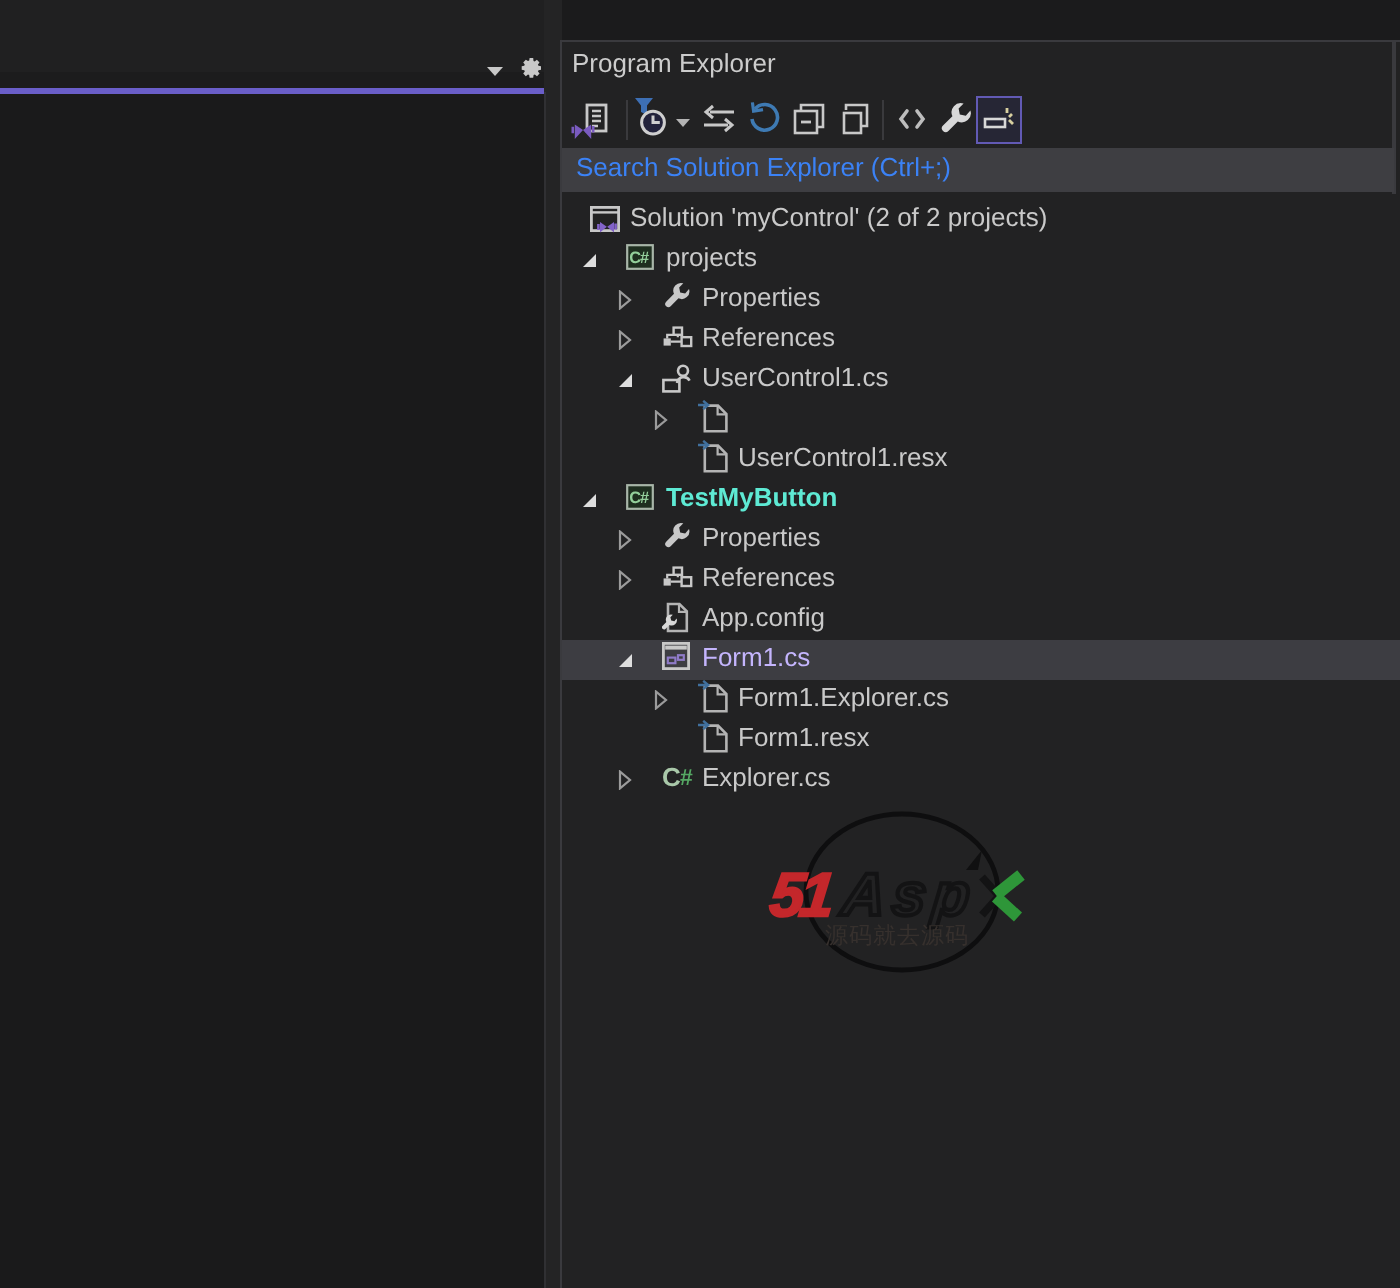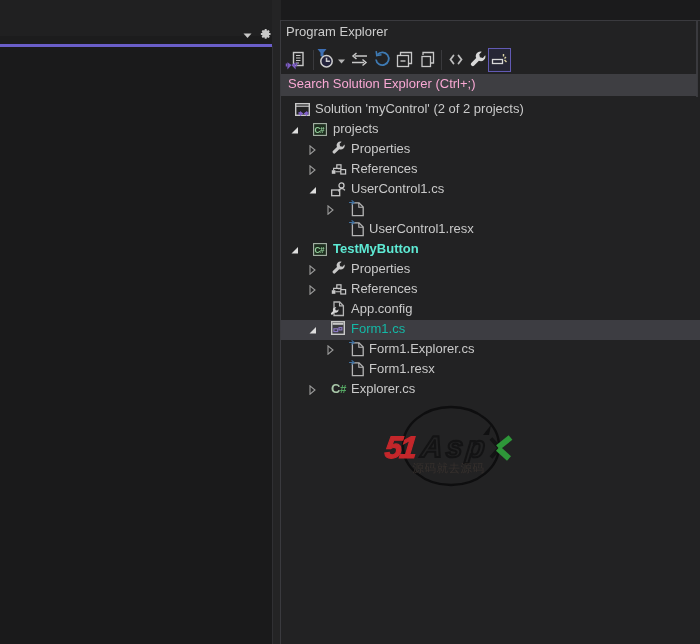--- a/index.html
+++ b/index.html
@@ -8,21 +8,21 @@
   #leftpane{left:0;top:0;width:272px;height:644px;background:#1a1a1b;}
   #lefttop{left:0;top:0;width:272px;height:44px;background:#202021;}
   #purpleline{left:0;top:44px;width:272px;height:3px;background:#6a5ec9;}
   #gutter{left:272px;top:0;width:9px;height:644px;background:#242425;}
   #gutline{left:272px;top:46px;width:1px;height:598px;background:#303033;}
   #panel{left:281px;top:21px;width:419px;height:623px;background:#222223;}
   #paneltop{left:280px;top:20px;width:420px;height:1px;background:#3a3a3e;}
   #panelleft{left:280px;top:20px;width:1px;height:624px;background:#3a3a3e;}
   #title{left:286px;top:24px;color:#cccccc;font-size:13px;}
   #searchbar{left:281px;top:74px;width:416px;height:22px;background:#3e3e42;}
-  #searchtext{left:288px;top:76px;color:#f9a8d4;font-size:13px;}
+  #searchtext{left:288px;top:76px;color:#3b82f6;font-size:13px;}
   .row{position:absolute;height:20px;width:419px;left:281px;}
   .rowtext{position:absolute;top:1px;font-size:13px;color:#c9c9c9;white-space:nowrap;text-align:right;}
   .bold{font-weight:bold;color:#5eead4;}
   #selrow{left:281px;top:320px;width:419px;height:20px;background:#3d3d42;}
   .icon{position:absolute;}
   .tsep{position:absolute;width:1px;height:20px;top:50px;background:#3a3a3d;}
 </style>
 </head>
 <body>
 <div class="abs" id="leftpane"></div>
@@ -210,21 +210,21 @@
     <div class="row" style="top:320px">
       <svg class="icon" style="left:28px;top:6px" width="8" height="8" viewBox="0 0 8 8">
         <path d="M7,1 L7,7.5 L0.5,7.5 Z" fill="#dedede"></path>
       </svg>
       <div class="icon" style="left:50px;top:1px"><svg width="14" height="14" viewBox="0 0 14 14">
           <rect x="0.7" y="0.7" width="12.6" height="12.6" fill="none" stroke="#c8c8c8" stroke-width="1.4"></rect>
           <rect x="1.6" y="1.8" width="10.8" height="2" fill="#c8c8c8"></rect>
           <rect x="2.9" y="7.8" width="3.8" height="2.8" fill="none" stroke="#8f7bc8" stroke-width="1.1"></rect>
           <rect x="8" y="6.6" width="2.9" height="2.3" fill="none" stroke="#8f7bc8" stroke-width="1.1"></rect>
         </svg></div>
-      <div class="rowtext" style="left:70px;color:#14b8a6">Form1.cs</div>
+      <div class="rowtext" style="left:70px;color:#c4b5fd">Form1.cs</div>
     </div>
     <div class="row" style="top:340px">
       <svg class="icon" style="left:45.5px;top:5px" width="7" height="10" viewBox="0 0 7 10">
         <path d="M1,0.8 L6,5 L1,9.2 Z" fill="none" stroke="#9b9b9b" stroke-width="1.1"></path>
       </svg>
       <div class="icon" style="left:68px;top:0px"><svg width="17" height="17" viewBox="0 0 17 17">
           <path d="M3.4,2.8 L10,2.8 L14.2,7 L14.2,15.6 L3.4,15.6 Z" fill="none" stroke="#b4b4b4" stroke-width="1.3"></path>
           <path d="M9.8,3 L9.8,7.2 L14,7.2" fill="none" stroke="#b4b4b4" stroke-width="1.1"></path>
           <path d="M-0.2,2.5 L4.6,2.5 M2.6,0.4 L5.1,2.5 L2.6,4.6" fill="none" stroke="#40709e" stroke-width="1.2"></path>
         </svg></div>

